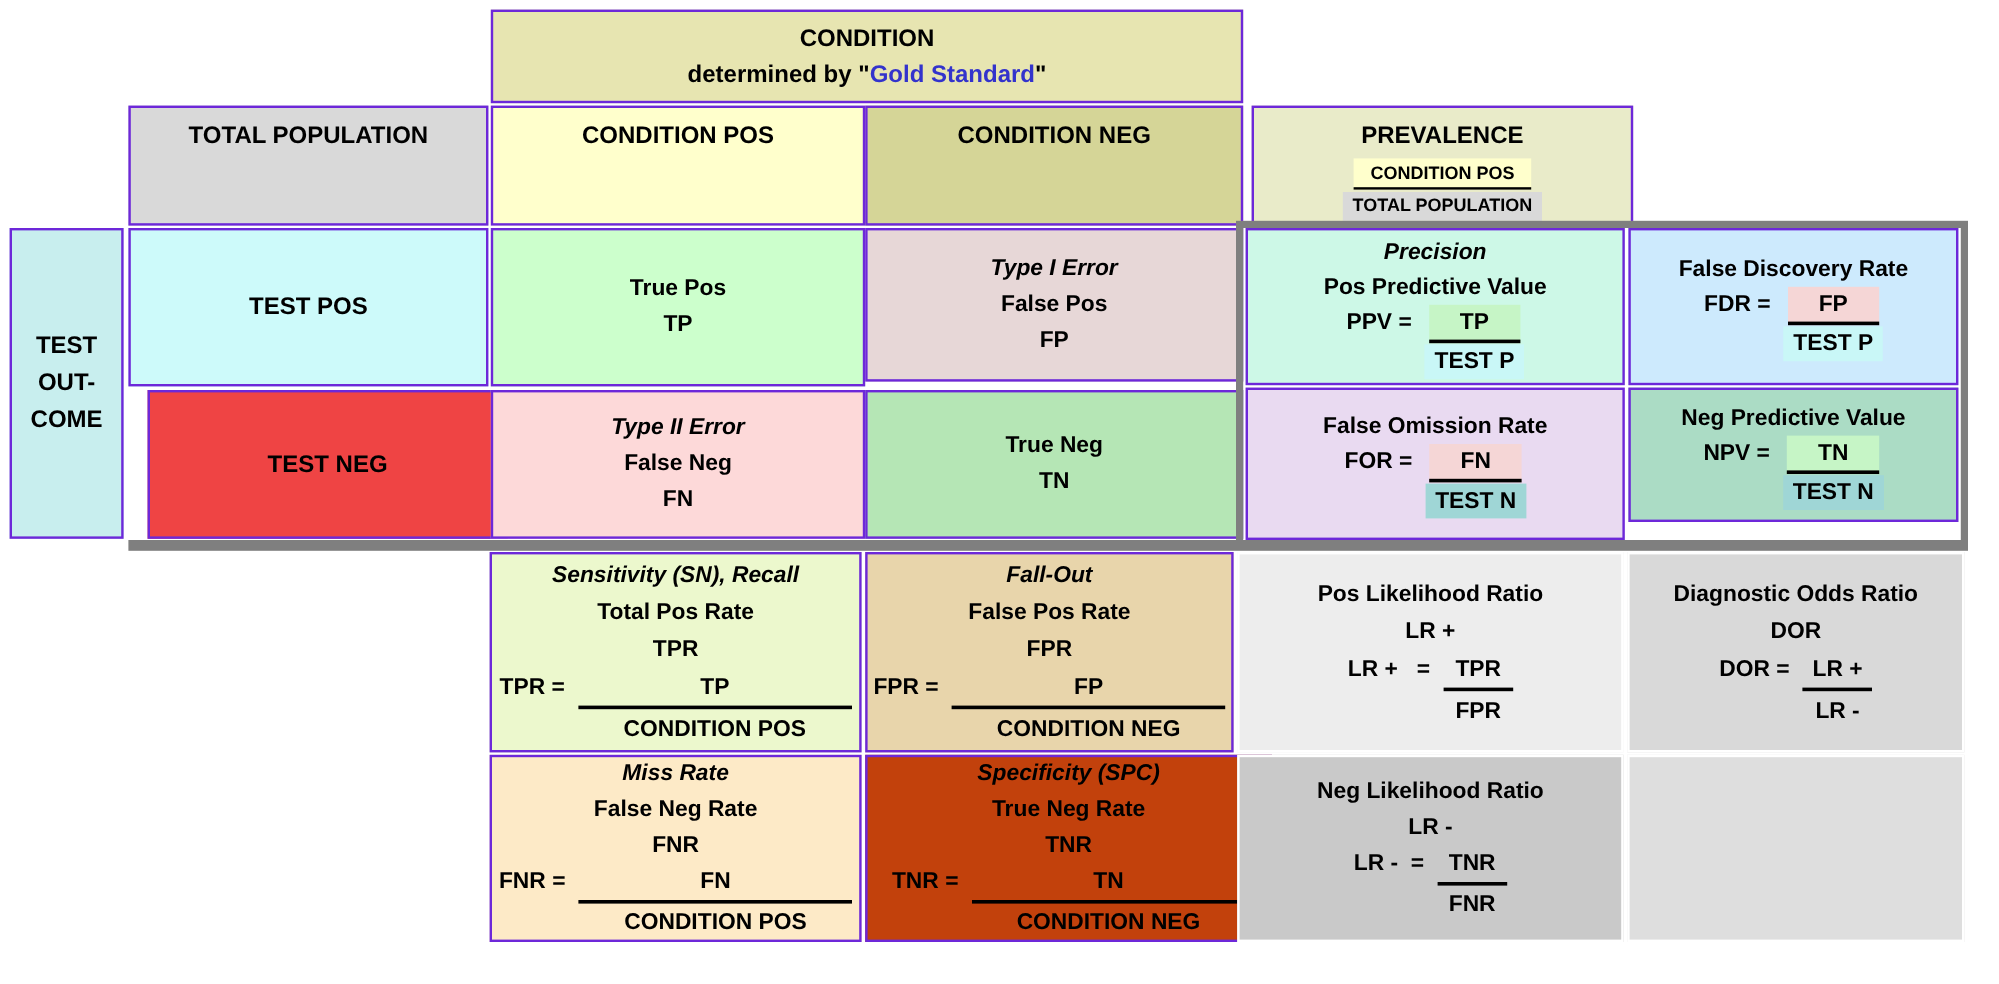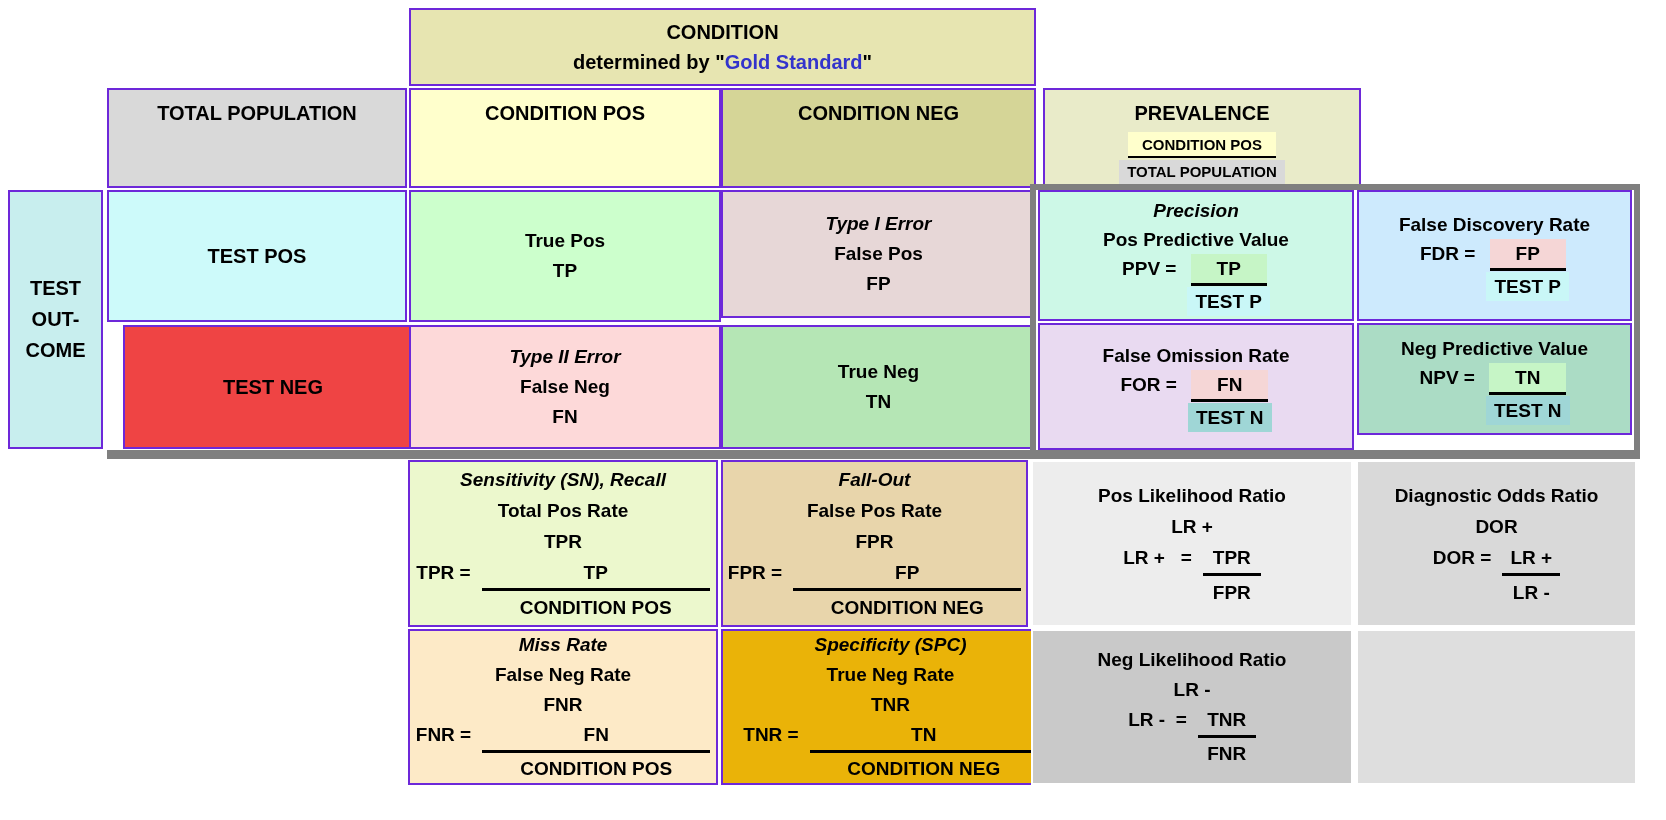--- a/index.html
+++ b/index.html
@@ -202,21 +202,21 @@
     <div>FNR</div>
     <div class="formula wide">
       <span class="eq">FNR =</span>
       <span class="frac">
         <span class="num">FN</span>
         <span class="den">CONDITION POS</span>
       </span>
     </div>
   </div>
 
-  <div class="cell" style="left:721px;top:629px;width:339px;height:156px;background:#eab308;line-height:30px;">
+  <div class="cell" style="left:721px;top:629px;width:339px;height:156px;background:#c2410c;line-height:30px;">
     <div class="nick">Specificity (SPC)</div>
     <div>True Neg Rate</div>
     <div>TNR</div>
     <div class="formula wide">
       <span class="eq">TNR =</span>
       <span class="frac">
         <span class="num">TN</span>
         <span class="den">CONDITION NEG</span>
       </span>
     </div>

